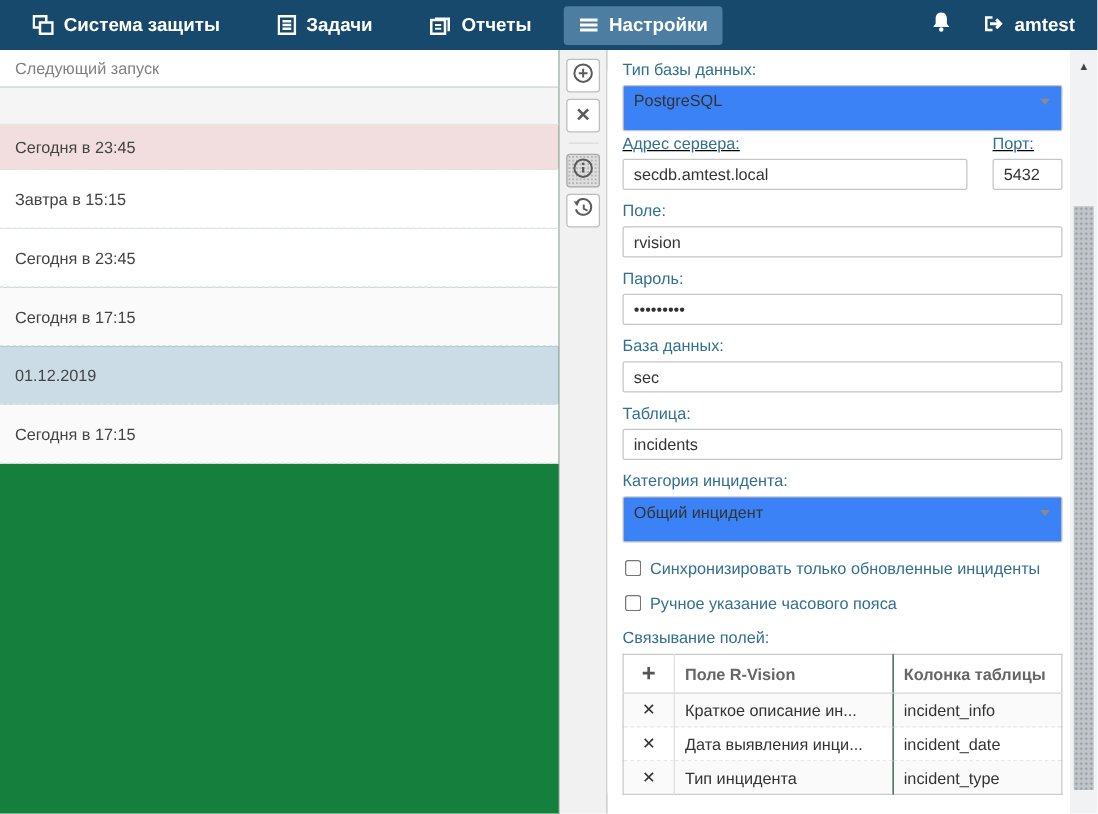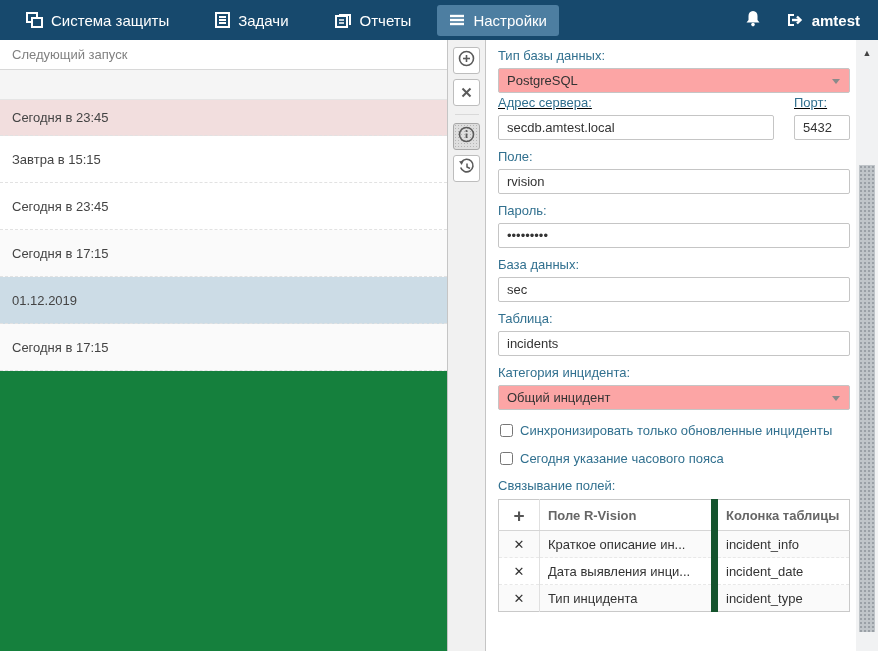--- a/index.html
+++ b/index.html
@@ -1,21 +1,21 @@
 <!DOCTYPE html>
 <html><head>
 <meta charset="utf-8">
 <style>
   * { margin:0; padding:0; box-sizing:border-box; }
   html,body { width:878px; height:651px; overflow:hidden;
     font-family:"Liberation Sans","DejaVu Sans",sans-serif; background:#fff; }
 
   
   .navbar { height:40px; background:#17496d; display:flex; align-items:center; color:#fff; }
-  .nav-item { display:flex; align-items:center; gap:8px; font-size:15px; font-weight:normal;
+  .nav-item { display:flex; align-items:center; gap:8px; font-size:15px; font-weight:bold;
     padding:7px 12px; border-radius:3px; cursor:pointer; white-space:nowrap; }
   .nav-item.active { background:#4d7ea1; }
   .nav-item svg { display:block; }
   .nav-spacer { flex:1; }
   .nav-user { display:flex; align-items:center; gap:8px; font-size:15px; font-weight:bold; margin:0 18px 0 26px; }
   .bell { margin-left:10px; cursor:pointer; }
 
   
   .main { display:flex; height:611px; }
 
@@ -39,38 +39,38 @@
     background-image:radial-gradient(#b5b5b5 1px, transparent 1px); background-size:3px 3px;
     border-color:#a8a8a8; }
   .tool-sep { width:24px; border-top:1px solid #d9d9d9; margin:3px 0 8px 0; }
 
   
   .form-panel { flex:1; background:#fff; padding:6px 6px 0 12px; overflow:hidden;border-radius:19px; }
   .f-label { color:#31708f; font-size:13px; margin:9px 0 5px 0; }
   .f-label:first-child { margin-top:2px; }
   .text-input { width:100%; height:25px; border:1px solid #c5c5c5; border-radius:2px;
     font-size:13px; color:#333; padding:0 8px; font-family:"Liberation Sans",sans-serif; background:#fff; }
-  .select-box { position:relative; width:100%; height:25px; border:1px solid #c5c5c5; border-radius:2px;
-    font-size:13px; color:#333; padding:4px 24px 0 8px; cursor:pointer; background:#fca5a5; white-space:nowrap; }
+  .select-box { position:relative; width:100%; height:37px; border:1px solid #c5c5c5; border-radius:2px;
+    font-size:13px; color:#333; padding:4px 24px 0 8px; cursor:pointer; background:#3b82f6; white-space:nowrap; }
   .select-box .arrow { position:absolute; right:9px; top:10px; width:0; height:0;
     border-left:4px solid transparent; border-right:4px solid transparent; border-top:5px solid #8a8a8a; }
   .addr-row { display:flex; gap:20px;text-decoration:underline; }
   .addr-col { flex:1; }
   .port-col { width:56px; }
   .chk-row { display:flex; align-items:center; gap:7px; margin:13px 0 0 2px;
     color:#31708f; font-size:13px; cursor:pointer; }
   .chk-row input { width:13px; height:13px; }
 
   
   .map-table { border:1px solid #c9c9c9; margin-top:6px; width:100%; border-collapse:collapse; font-size:13px; }
   .map-table th, .map-table td { text-align:left; padding:0 8px; }
   .map-table thead tr { height:31px; }
   .map-table thead th { color:#666; font-weight:bold; border-bottom:1px solid #d5d5d5; }
   .map-table th.c-del, .map-table td.c-del { width:41px; text-align:center; border-right:1px solid #e0e0e0; }
-  .map-table th.c-field, .map-table td.c-field { width:175px; border-right:7px solid #14532d;margin-top:24px; }
+  .map-table th.c-field, .map-table td.c-field { width:175px; border-right:1px solid #14532d;margin-top:24px; }
   .map-table tbody tr { height:27px; border-top:1px dashed #e8e8e8; }
   .map-table tbody tr:first-child { border-top:none; }
   .map-table tbody tr.alt { background:#fafafa; }
   .plus-btn { font-size:19px; color:#555; font-weight:bold; cursor:pointer; line-height:1; }
   .del-x { color:#333; font-size:13px; font-weight:bold; cursor:pointer; }
   .cell-text { color:#333; }
 
   
   .scrollbar { width:22px; background:#f1f2f3; position:relative; }
   .sb-up { position:absolute; top:8px; left:0; width:22px; text-align:center; color:#444;
@@ -231,21 +231,21 @@
       <span>Общий инцидент</span>
       <span class="arrow"></span>
     </div>
 
     <label class="chk-row">
       <input type="checkbox" style="">
       <span>Синхронизировать только обновленные инциденты</span>
     </label>
     <label class="chk-row">
       <input type="checkbox" style="">
-      <span>Сегодня указание часового пояса</span>
+      <span>Ручное указание часового пояса</span>
     </label>
 
     <div class="f-label" style="margin-top:12px">Связывание полей:</div>
 
     <table class="map-table">
       <thead>
         <tr>
           <th class="c-del"><span class="plus-btn">+</span></th>
           <th class="c-field">Поле R-Vision</th>
           <th>Колонка таблицы</th>

